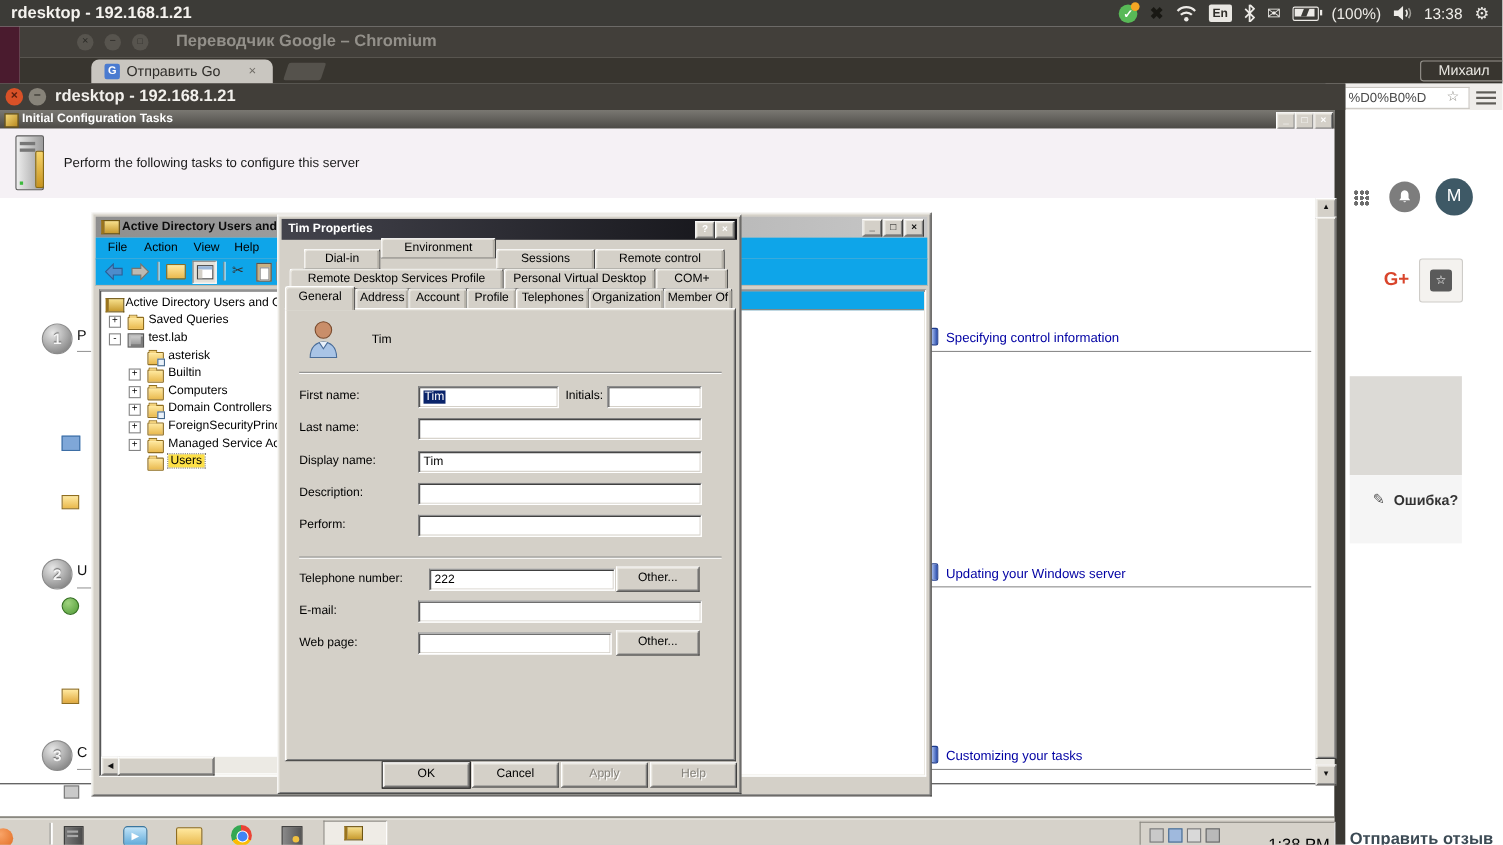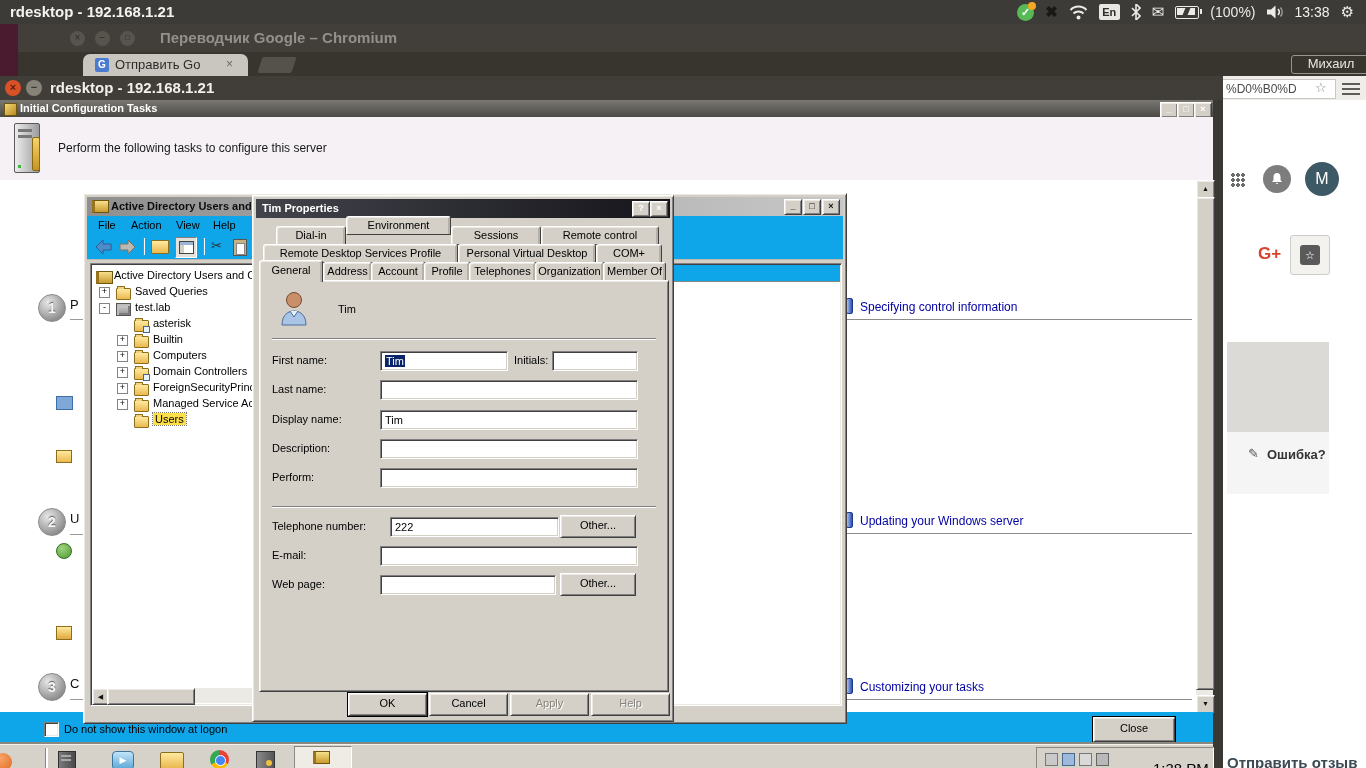--- a/index.html
+++ b/index.html
@@ -184,25 +184,20 @@
       <div class="sec-r" style="left:845px;top:519px;width:347px"></div>
       <div class="a" style="left:843px;top:572px;font-size:12px;color:#54524E">, .NET Framework 3.5.1 Features</div>
 
       <div class="a" style="left:1196px;top:0px;width:17px;height:532px;background:#ECEAE4">
         <div class="a r sb" style="left:0px;top:0px;width:17px;height:17px">▲</div>
         <div class="a r" style="left:0px;top:17px;width:17px;height:491px"></div>
         <div class="a r sb" style="left:0px;top:515px;width:17px;height:17px">▼</div>
       </div>
     </div>
 
-    <div class="a face" style="left:0px;top:612px;width:1213px;height:32px">
-      <div class="a s" style="left:44px;top:10px;width:13px;height:13px"></div>
-      <span class="a lbl" style="left:64px;top:11px">Do not show this window at logon</span>
-      <div class="a r btn btn-def" style="left:1093px;top:5px;width:80px;height:23px;line-height:21px">Close</div>
-    </div>
   </div>
 
   <div class="a" style="left:0px;top:668px;width:1213px;height:24px;background:#D6D2CA;border-top:1px solid #F4F2ED;box-shadow:0 -2px 0 #8A8880">
     <div class="a" style="left:-6px;top:8px;width:18px;height:18px;border-radius:50%;background:radial-gradient(circle at 35% 30%,#F9A468,#E06A1F)"></div>
     <div class="a" style="left:45px;top:3px;width:2px;height:20px;background:#fff;border-left:1px solid #8A8880"></div>
     <div class="a" style="left:58px;top:6px;width:16px;height:17px;background:linear-gradient(90deg,#7A7A7A,#4A4A4A);border:1px solid #2F2F2F">
       <div class="a" style="left:2px;top:3px;width:10px;height:2px;background:#A8A8A8"></div>
       <div class="a" style="left:2px;top:7px;width:10px;height:2px;background:#A8A8A8"></div>
     </div>
     <div class="a" style="left:112px;top:6px;width:20px;height:17px;border-radius:4px;background:linear-gradient(#C2E4F8,#5AA7D8);border:1px solid #39769F;color:#fff;font-size:9px;line-height:16px;text-align:center">▶</div>

